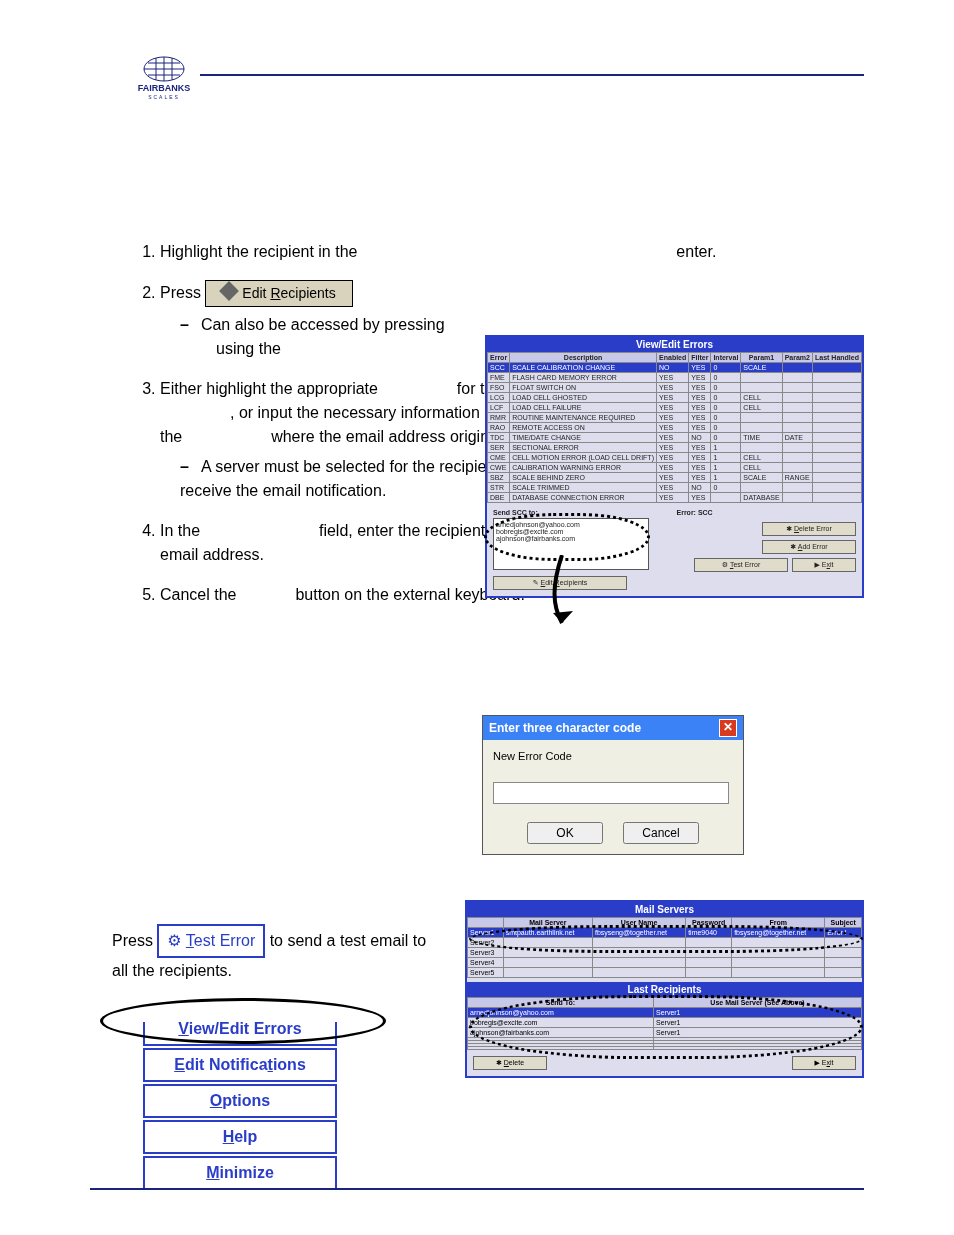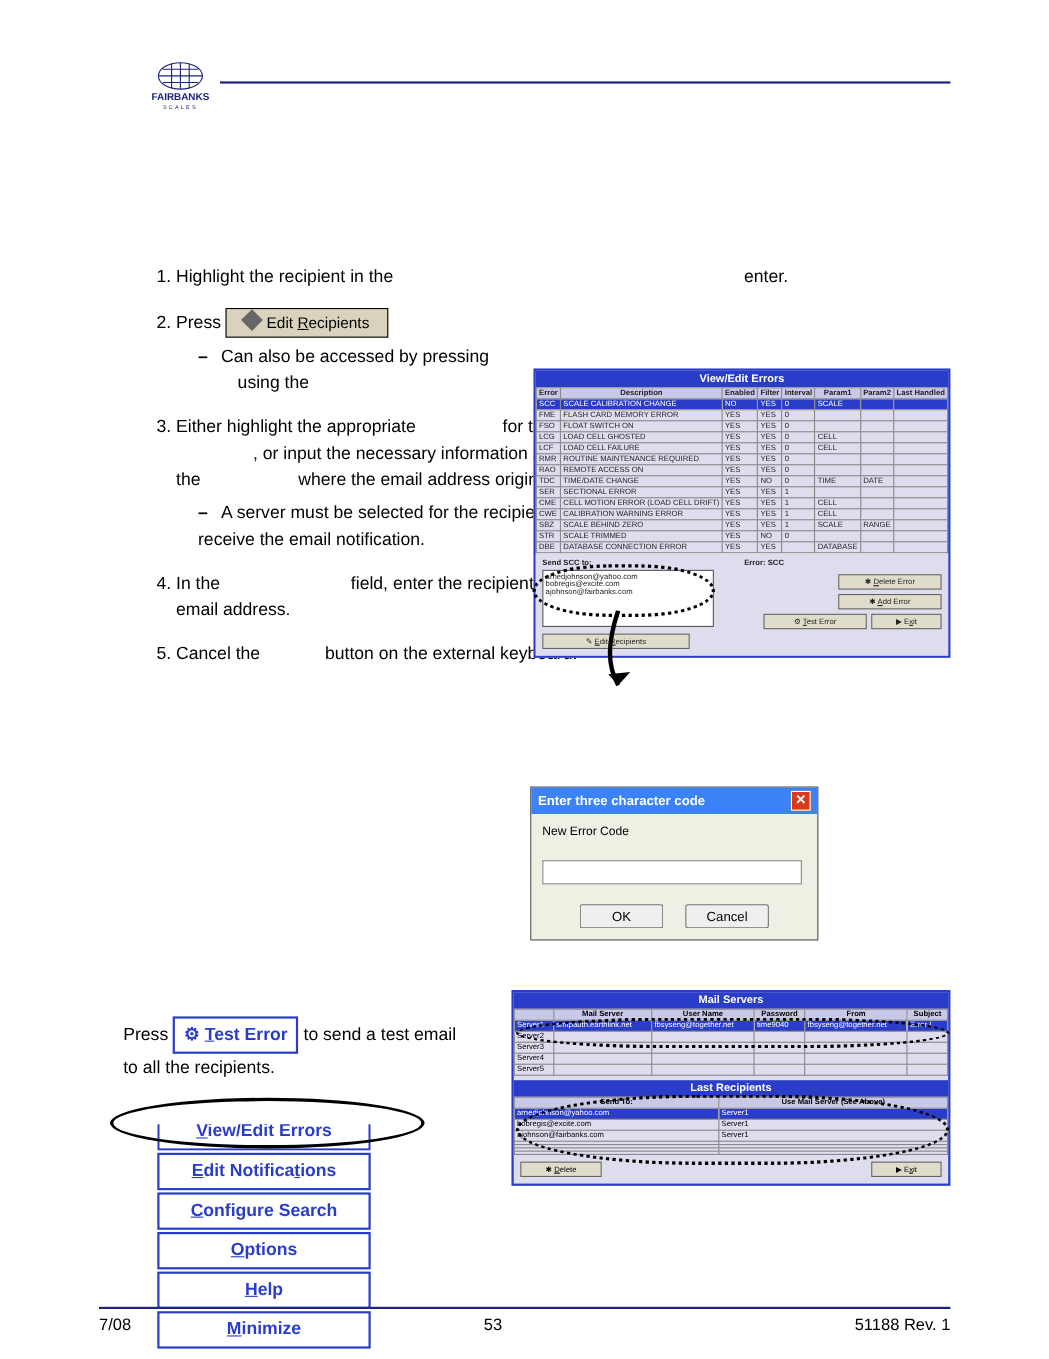--- a/index.html
+++ b/index.html
@@ -44,21 +44,21 @@
   .ms th,.ms td{border:1px solid #888;padding:1px 2px;white-space:nowrap;overflow:hidden;}
   .ms th{background:#c8c8e8;font-weight:bold;}
   .ms .hl td{background:#2a3dc9;color:#fff;}
   .ms .bot{display:flex;justify-content:space-between;padding:6px;}
   
   .menu{position:absolute;left:143px;top:1012px;width:194px;}
   .menu .item{border:2px solid #2a3dc9;background:#fff;color:#2a3dc9;font-weight:bold;text-align:center;padding:6px 0;margin-bottom:2px;}
   .menu .item .u{text-decoration:underline;}
   .menu .clip{position:relative;}
   .ell{position:absolute;left:100px;top:998px;width:280px;height:40px;border:3px solid #000;border-radius:50%;pointer-events:none;}
-  .testerror{display:inline-block;border:2px solid #2a3dc9;background:#fff;color:#2a3dc9;padding:2px 8px;font-weight:bold;}
+  .testerror{display:inline-block;border:2px solid #2a3dc9;background:#fff;color:#2a3dc9;padding:2px 8px;font-weight:normal;}
   .lowtxt{position:absolute;left:112px;top:924px;font-size:16px;width:320px;line-height:1.6;}
 </style>
 </head>
 <body>
 
 <div class="page">
 
   <div class="logo">
     <svg width="72" height="44" viewBox="0 0 72 44">
       <ellipse cx="36" cy="14" rx="20" ry="12" fill="none" stroke="#1a237e" stroke-width="1"></ellipse>
@@ -320,21 +320,20 @@
 
   <div class="lowtxt">
     <span>Press</span>
     <span class="testerror">⚙ <span style="text-decoration:underline">T</span>est Error</span>
     <span>to send a test email to all the recipients.</span>
   </div>
 
   <div class="menu">
     <div class="item clip" style="clip-path:inset(10px 0 0 0);"><span class="u">V</span>iew/Edit Errors</div>
     <div class="item"><span class="u">E</span>dit Notifica<span class="u">t</span>ions</div>
-    <div class="item"><span class="u">C</span>onfigure Search</div>
     <div class="item"><span class="u">O</span>ptions</div>
     <div class="item"><span class="u">H</span>elp</div>
     <div class="item"><span class="u">M</span>inimize</div>
   </div>
   <div class="ell"></div>
 
   <div class="ms">
     <div class="title">Mail Servers</div>
     <div style="position:relative;">
       <div class="dash-circle" style="left:2px;top:8px;width:388px;height:22px;border-radius:50%/70%;"></div>
@@ -435,18 +434,13 @@
           </tbody>
         </table>
     </div>
     <div class="bot">
       <div class="minibtn" style="width:60px">✱ <span class="u">D</span>elete</div>
       <div class="minibtn" style="width:50px">▶ E<span class="u">x</span>it</div>
     </div>
   </div>
 
   <div class="footer-rule"></div>
-  <div class="footer">
-    <span>7/08</span>
-    <span>53</span>
-    <span>51188     Rev. 1</span>
-  </div>
 </div>
 
 </body></html>

